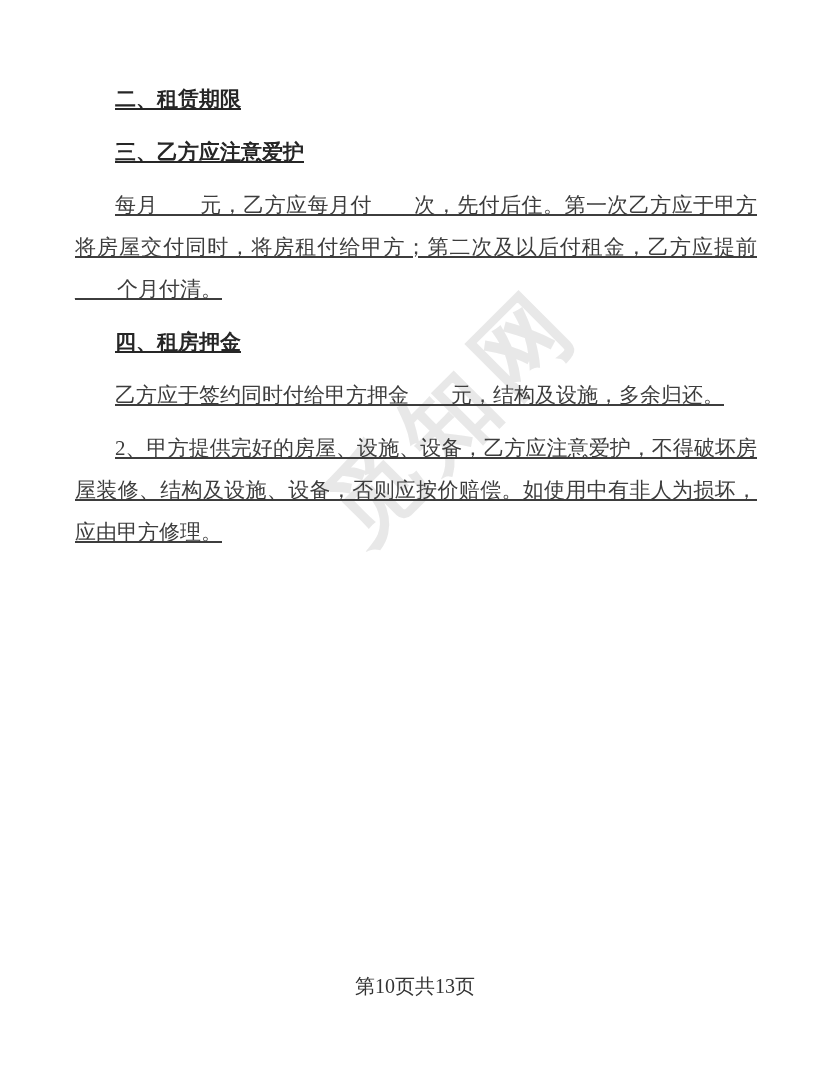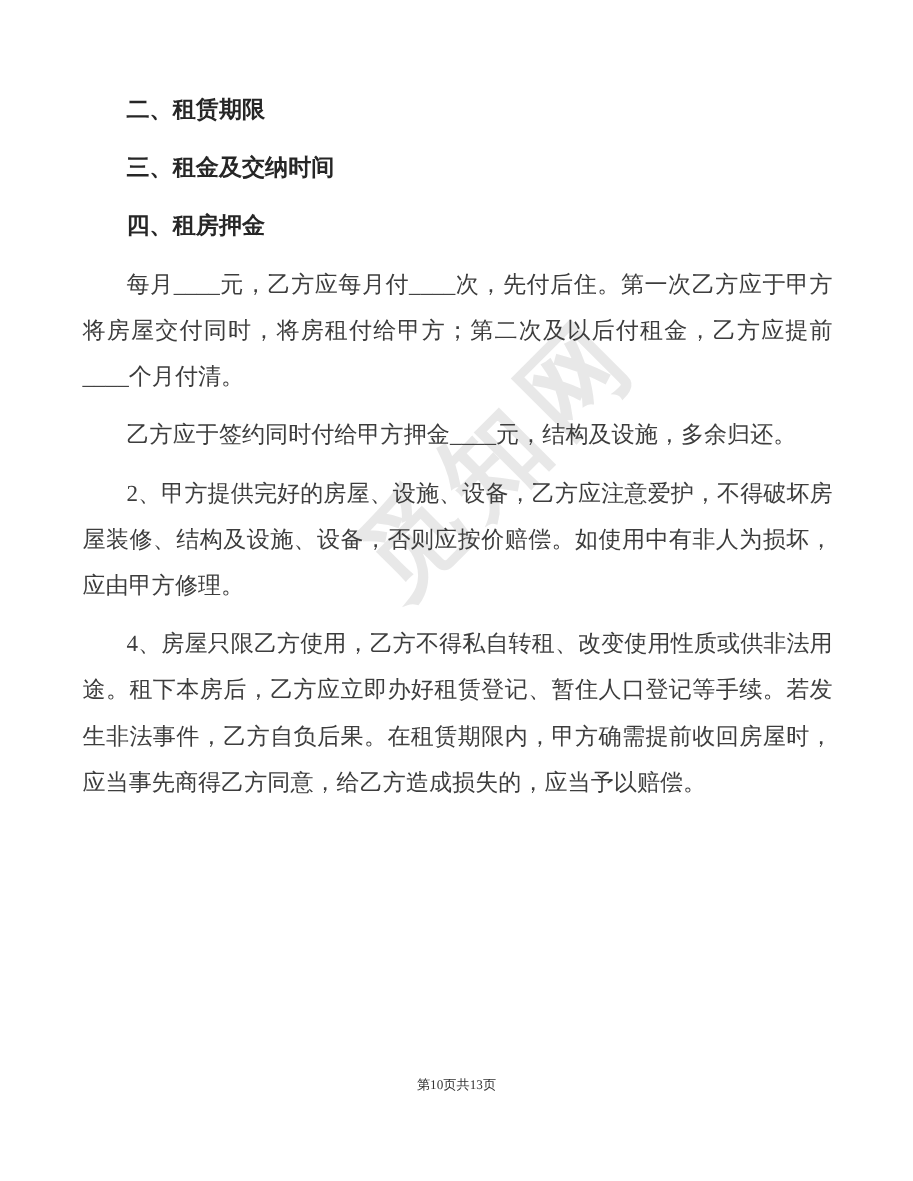--- a/index.html
+++ b/index.html
@@ -32,54 +32,53 @@
     position: absolute;
     left: 75px;
     top: 78px;
     width: 682px;
     z-index: 2;
     font-size: 21px;
     line-height: 42px;
     color: #3d3d3d;
     text-align: justify;
   }
-  .block { margin: 0 0 11px 0; }
+  .block { margin: 0 0 11px 0; text-decoration: underline; }
   .heading {
     font-weight: bold;
     color: #262626;
     text-indent: 40px;
     text-align: left;
   }
   .para {
     text-indent: 40px;
   }
   .footer {
     position: absolute;
     top: 974px;
     left: 0;
     width: 100%;
     text-align: center;
-    font-size: 12px;
+    font-size: 20px;
     line-height: 24px;
     color: #333333;
     z-index: 2;
   }
 </style>
 </head>
 <body>
 
 <div class="page">
 
   <div class="watermark">觅知网</div>
 
   <div class="content">
     <div class="block heading">二、租赁期限</div>
-    <div class="block heading">三、租金及交纳时间</div>
+    <div class="block heading">三、乙方应注意爱护</div>
+    <div class="block para">每月____元，乙方应每月付____次，先付后住。第一次乙方应于甲方将房屋交付同时，将房租付给甲方；第二次及以后付租金，乙方应提前____个月付清。</div>
     <div class="block heading">四、租房押金</div>
-    <div class="block para">每月____元，乙方应每月付____次，先付后住。第一次乙方应于甲方将房屋交付同时，将房租付给甲方；第二次及以后付租金，乙方应提前____个月付清。</div>
     <div class="block para">乙方应于签约同时付给甲方押金____元，结构及设施，多余归还。</div>
     <div class="block para">2、甲方提供完好的房屋、设施、设备，乙方应注意爱护，不得破坏房屋装修、结构及设施、设备，否则应按价赔偿。如使用中有非人为损坏，应由甲方修理。</div>
-    <div class="block para">4、房屋只限乙方使用，乙方不得私自转租、改变使用性质或供非法用途。租下本房后，乙方应立即办好租赁登记、暂住人口登记等手续。若发生非法事件，乙方自负后果。在租赁期限内，甲方确需提前收回房屋时，应当事先商得乙方同意，给乙方造成损失的，应当予以赔偿。</div>
   </div>
 
   <div class="footer">第10页共13页</div>
 
 </div>
 
 </body></html>

